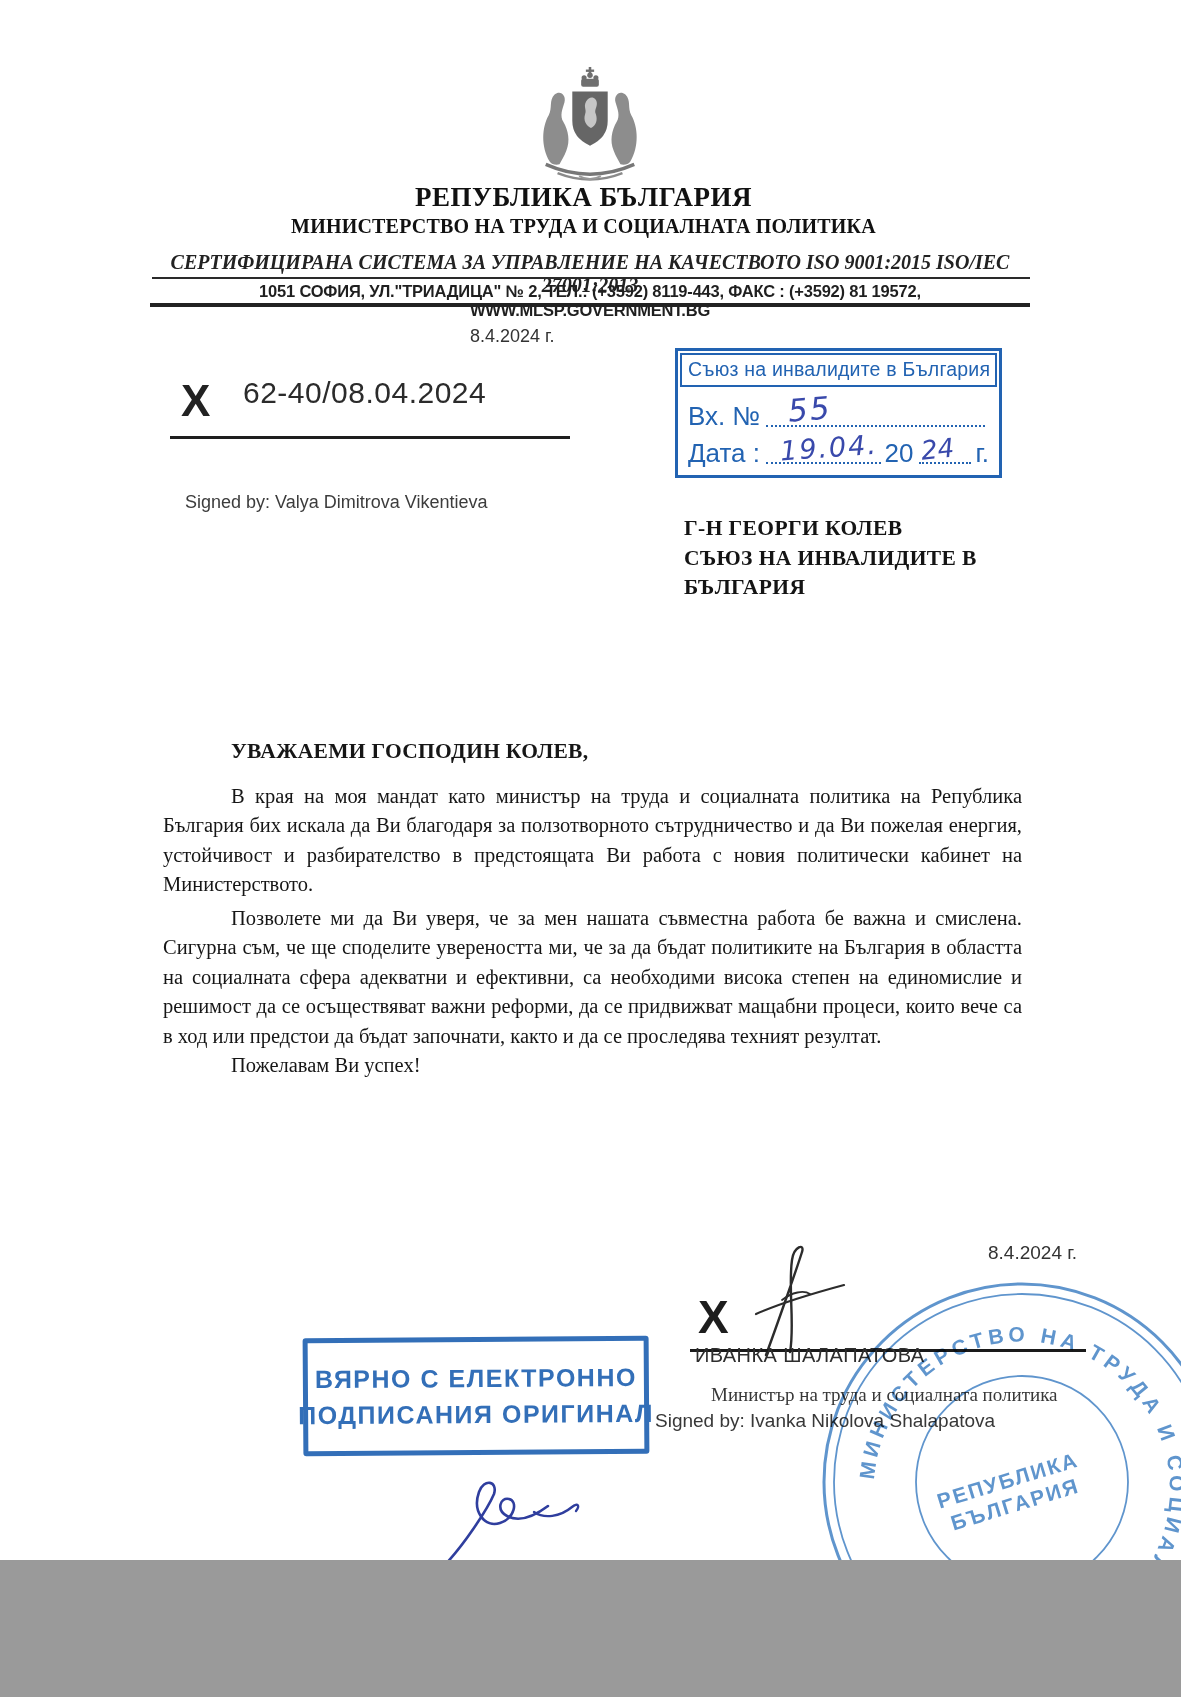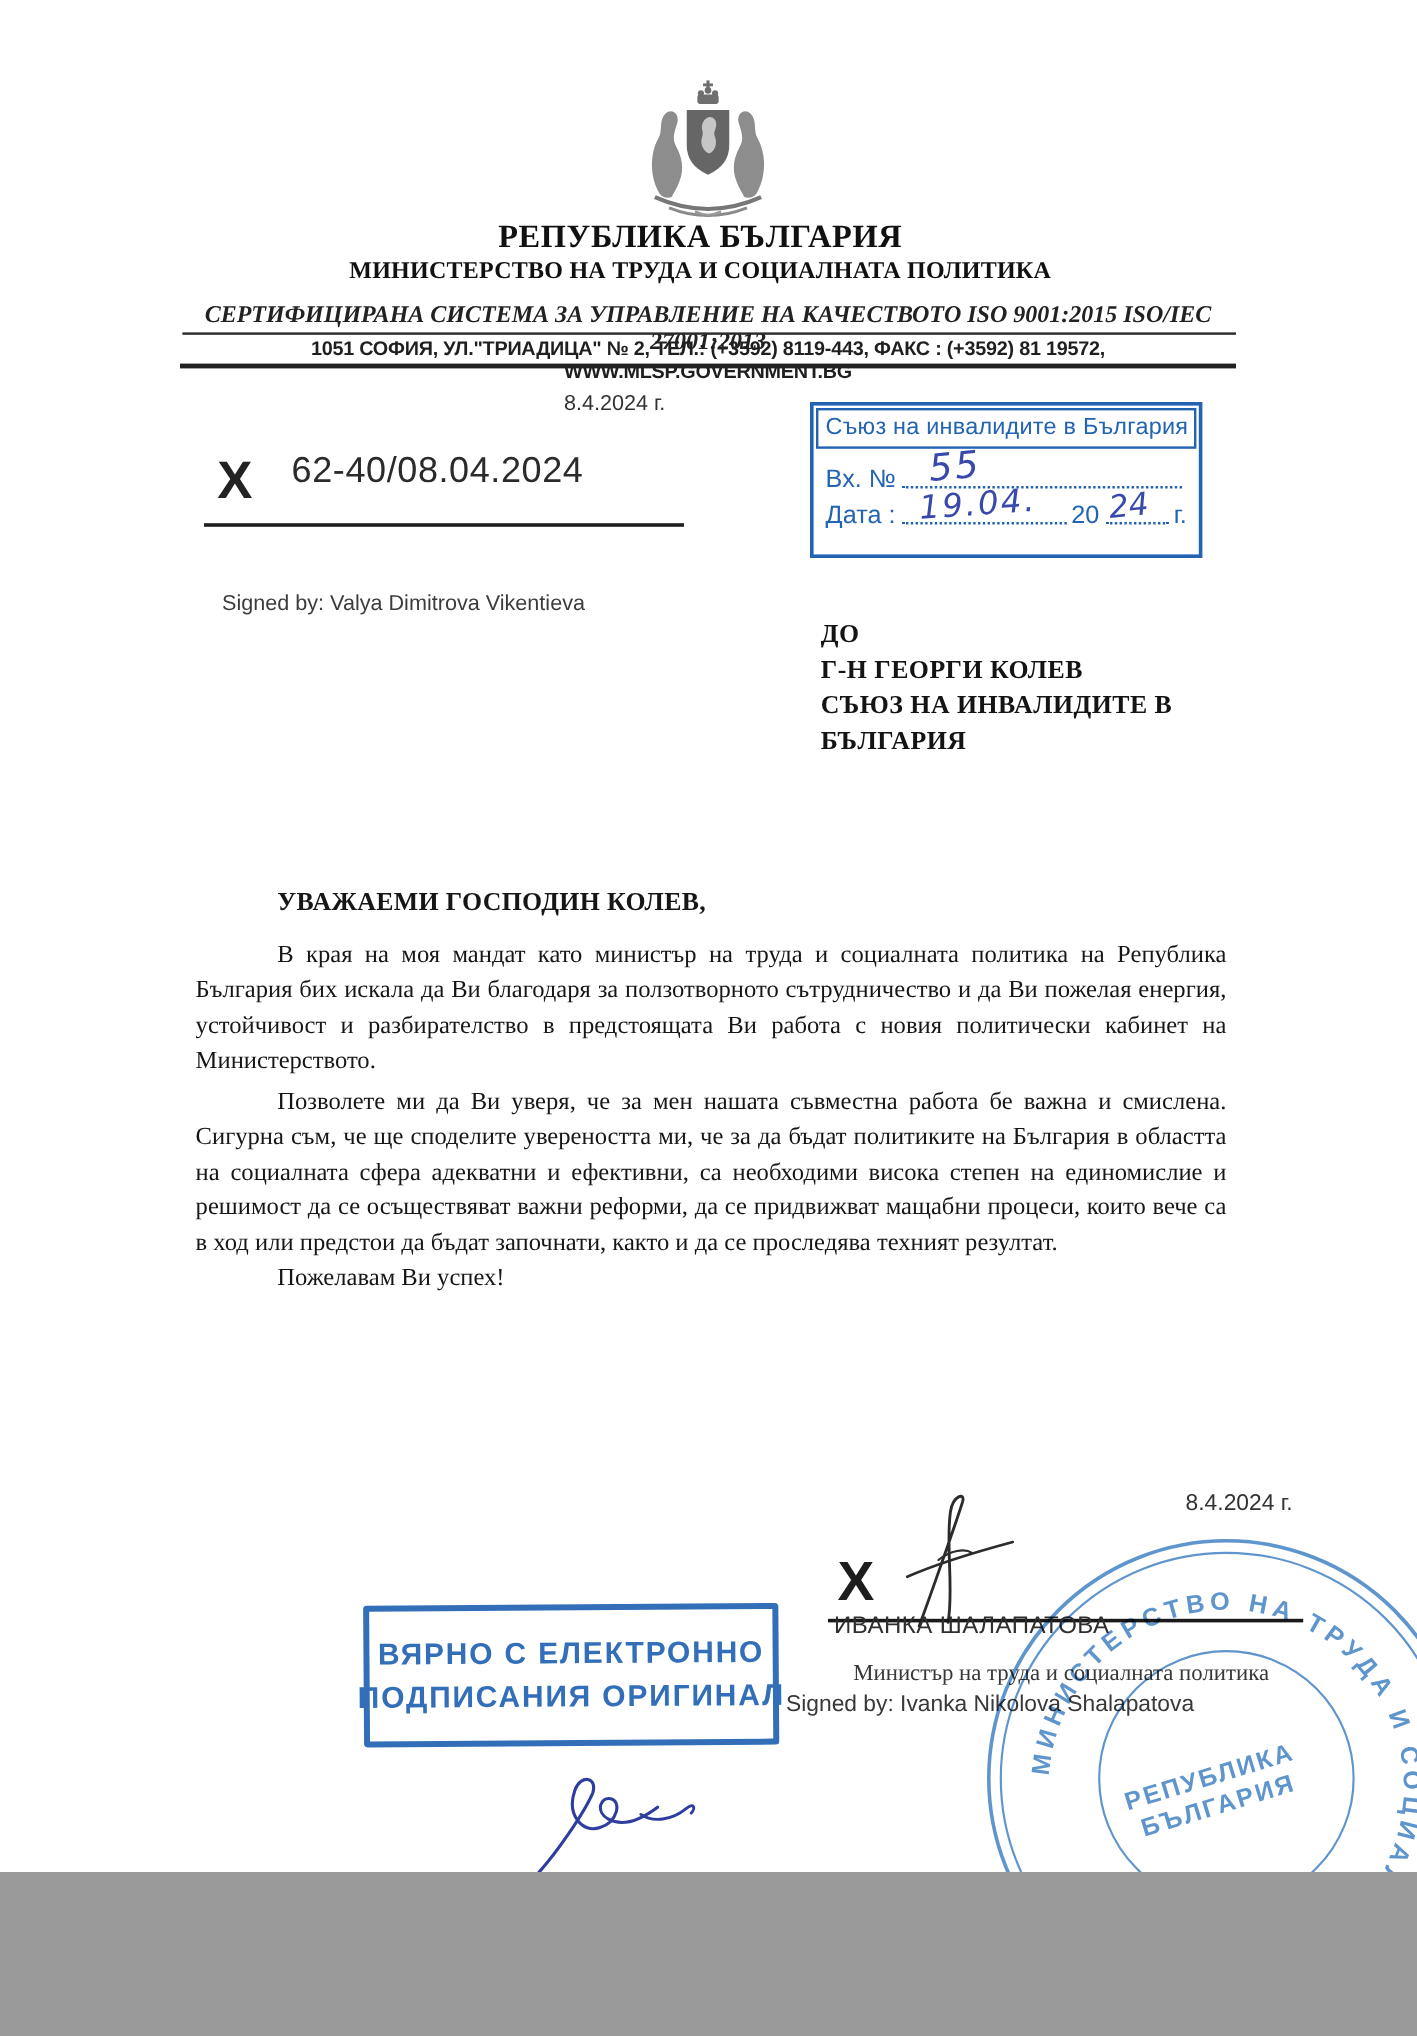--- a/index.html
+++ b/index.html
@@ -26,26 +26,26 @@
   .rule2{position:absolute;left:150px;width:880px;top:303px;height:4px;background:#222;}
 
   
   .date-top{position:absolute;left:470px;top:326px;font-size:18px;color:#333;}
   .ref-x{position:absolute;left:181px;top:376px;font-size:44px;font-weight:bold;color:#222;}
   .ref-num{position:absolute;left:243px;top:376px;font-size:30px;color:#2b2b2b;letter-spacing:.5px;}
   .ref-underline{position:absolute;left:170px;width:400px;top:436px;height:3px;background:#1e1e1e;}
   .signedby-top{position:absolute;left:185px;top:492px;font-size:18px;color:#3c3c3c;}
 
   
-  .stampbox{position:absolute;left:675px;top:335px;width:327px;height:130px;
+  .stampbox{position:absolute;left:675px;top:348px;width:327px;height:130px;
     border:3px solid var(--stamp-blue);color:var(--stamp-blue);background:rgba(255,255,255,.0);}
   .stampbox .title{border:2px solid var(--stamp-blue);margin:2px 2px 0 2px;padding:3px 6px 4px 6px;
     font-size:19.5px;letter-spacing:.2px;white-space:nowrap;}
   .stamprow{display:flex;align-items:flex-end;padding:0 10px;position:relative;}
-  .stamprow .lbl{font-size:21px;white-space:nowrap;}
+  .stamprow .lbl{font-size:26px;white-space:nowrap;}
   .leader{flex:1 1 auto;border-bottom:2.5px dotted var(--stamp-blue);height:1px;margin:0 4px 5px 6px;position:relative;}
   .leader.short{flex:0 0 52px;}
   .hand{position:absolute;font-family:"DejaVu Sans",sans-serif;font-style:italic;color:var(--handwriting-blue);}
   .hand.v55{left:22px;top:-34px;font-size:31px;transform:rotate(-5deg);letter-spacing:2px;}
   .hand.v1904{left:14px;top:-30px;font-size:27px;transform:rotate(-4deg);letter-spacing:2px;}
   .hand.v24{left:2px;top:-28px;font-size:26px;transform:rotate(-6deg);}
   .row-vh{margin-top:14px;}
   .row-date{margin-top:6px;}
 
   
@@ -135,21 +135,20 @@
       </span>
       <span class="lbl">20</span>
       <span class="leader short">
         <span class="hand v24">24</span>
       </span>
       <span class="lbl">г.</span>
     </div>
   </div>
 
   <div class="recipient">
-    <div>ДО</div>
     <div>Г-Н ГЕОРГИ КОЛЕВ</div>
     <div>СЪЮЗ НА ИНВАЛИДИТЕ В</div>
     <div>БЪЛГАРИЯ</div>
   </div>
 
   <div class="letter">
     <div class="salutation">УВАЖАЕМИ ГОСПОДИН КОЛЕВ,</div>
     <p class="p1">В края на моя мандат като министър на труда и социалната политика на Република България бих искала да Ви благодаря за ползотворното сътрудничество и да Ви пожелая енергия, устойчивост и разбирателство в предстоящата Ви работа с новия политически кабинет на Министерството.</p>
     <p class="p2">Позволете ми да Ви уверя, че за мен нашата съвместна работа бе важна и смислена. Сигурна съм, че ще споделите увереността ми, че за да бъдат политиките на България в областта на социалната сфера адекватни и ефективни, са необходими висока степен на единомислие и решимост да се осъществяват важни реформи, да се придвижват мащабни процеси, които вече са в ход или предстои да бъдат започнати, както и да се проследява техният резултат.</p>
     <p class="closing">Пожелавам Ви успех!</p>

